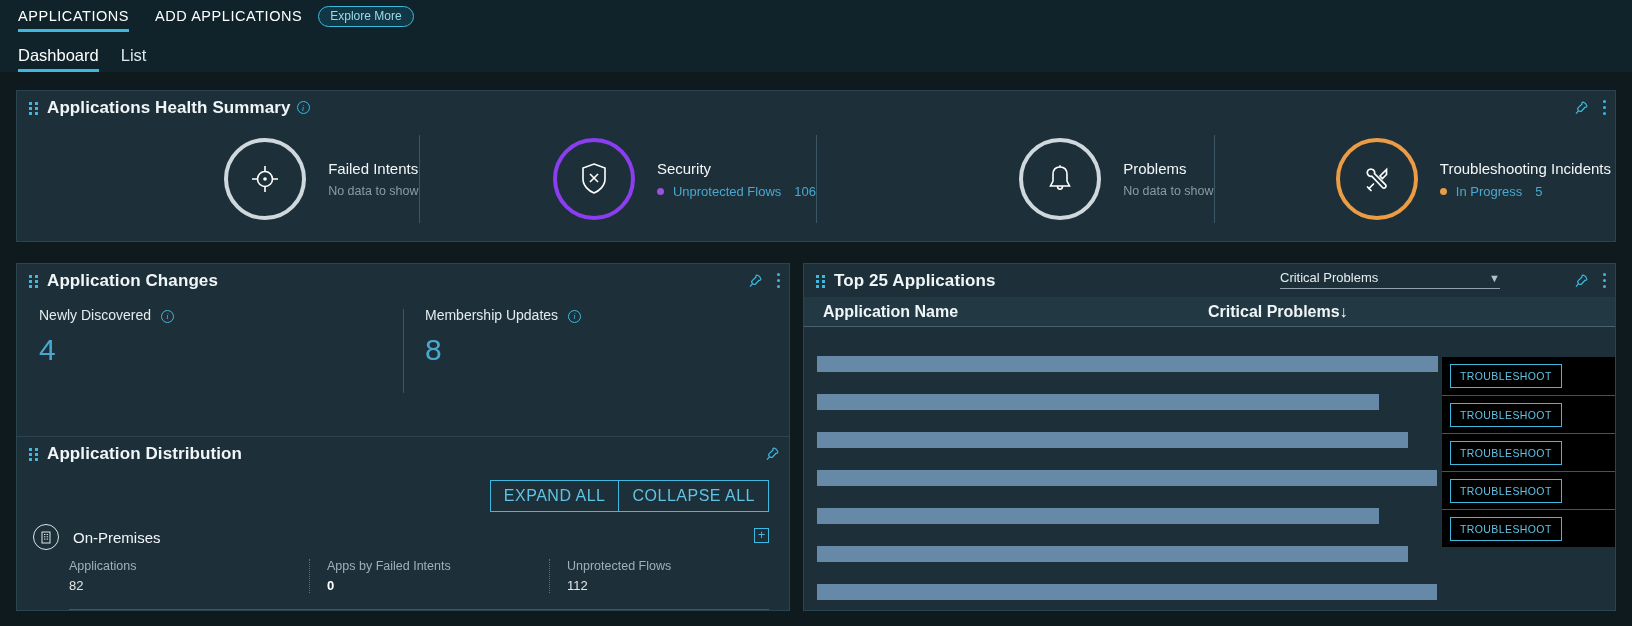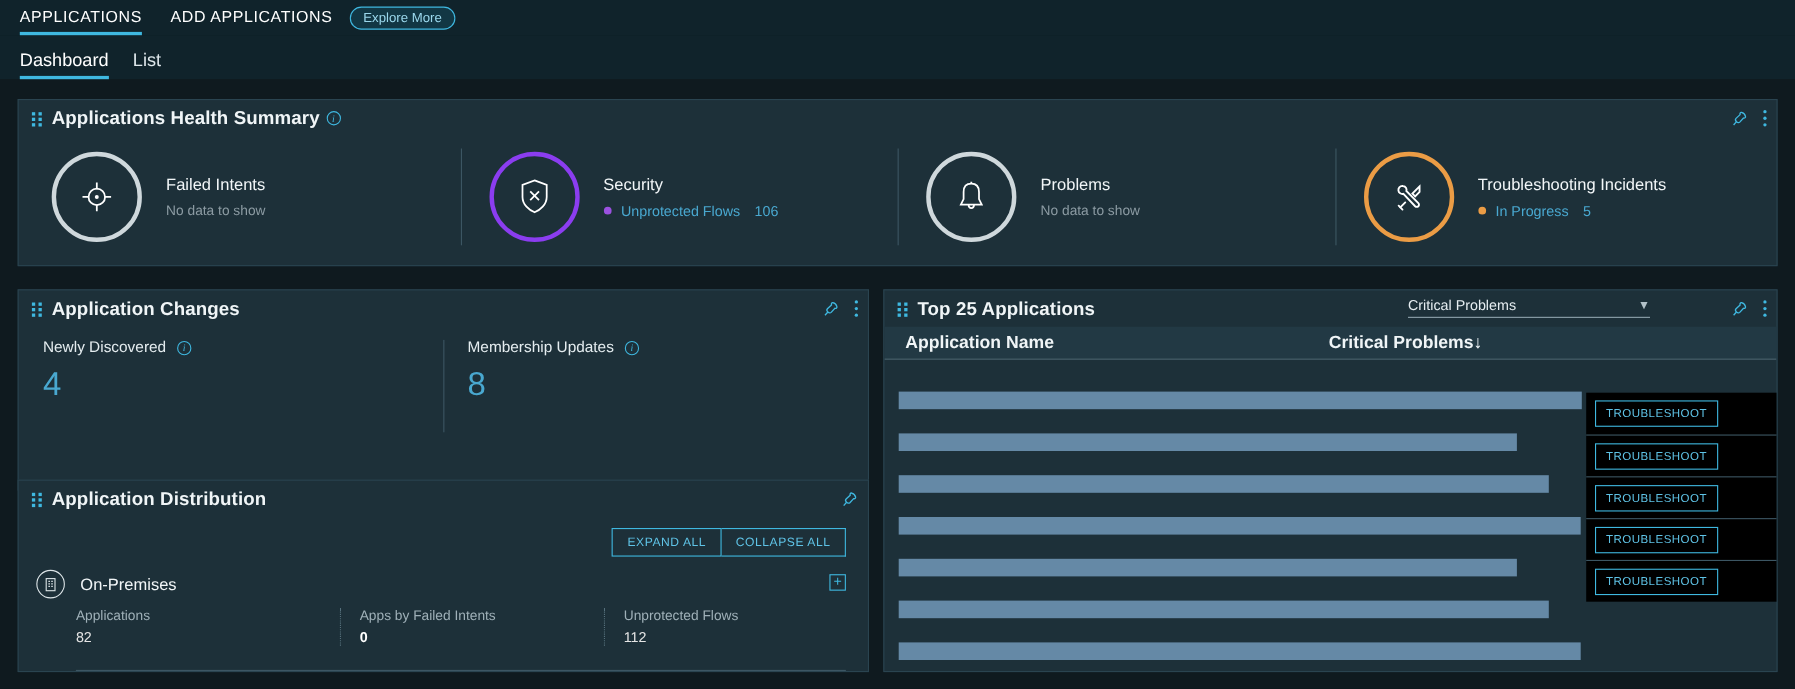--- a/index.html
+++ b/index.html
@@ -92,21 +92,21 @@
     color: #3fb8e0; font-size: 9px; font-style: italic;
     font-family: "Liberation Serif", serif;
     margin-left: 6px; vertical-align: middle; cursor: pointer;
   }
 
   
   #health { left: 16px; top: 90px; width: 1600px; height: 152px; }
   .health-row { display: flex; height: 110px; padding: 0 4px; }
   .health-cell {
     flex: 1; display: flex; align-items: center;
-    padding-left: 26px; position: relative;
+    padding-left: 26px; position: relative; justify-content: flex-end;
   }
   .health-cell + .health-cell::before {
     content: ""; position: absolute; left: 0; top: 11px; bottom: 11px;
     width: 1px; background: #3c5663;
   }
   .ring {
     width: 82px; height: 82px; border-radius: 50%;
     border: 4px solid #cfd8dc;
     display: flex; align-items: center; justify-content: center;
     flex: none;
@@ -132,21 +132,21 @@
     width: 1px; background: #3c5663;
   }
   .change-label { font-size: 14px; color: #e4ecef; }
   .change-value { font-size: 30px; color: #49a8d0; margin-top: 10px; font-weight: 300; }
 
   
   #dist { left: 16px; top: 436px; width: 774px; height: 175px; }
   .expand-row { display: flex; justify-content: flex-end; padding: 10px 20px 0 0; }
   .seg-btn {
     border: 1px solid #3fb8e0; background: transparent;
-    color: #5fc3e6; font-size: 11px; letter-spacing: .5px;
+    color: #5fc3e6; font-size: 16px; letter-spacing: .5px;
     padding: 6px 13px; cursor: pointer;
     font-family: "Liberation Sans", sans-serif;
   }
   .seg-btn + .seg-btn { border-left: none; }
   .onprem-row {
     display: flex; align-items: center; padding: 12px 0 0 16px; position: relative;
   }
   .circ-icon {
     width: 26px; height: 26px; border-radius: 50%;
     border: 1.5px solid #dde5e8;

